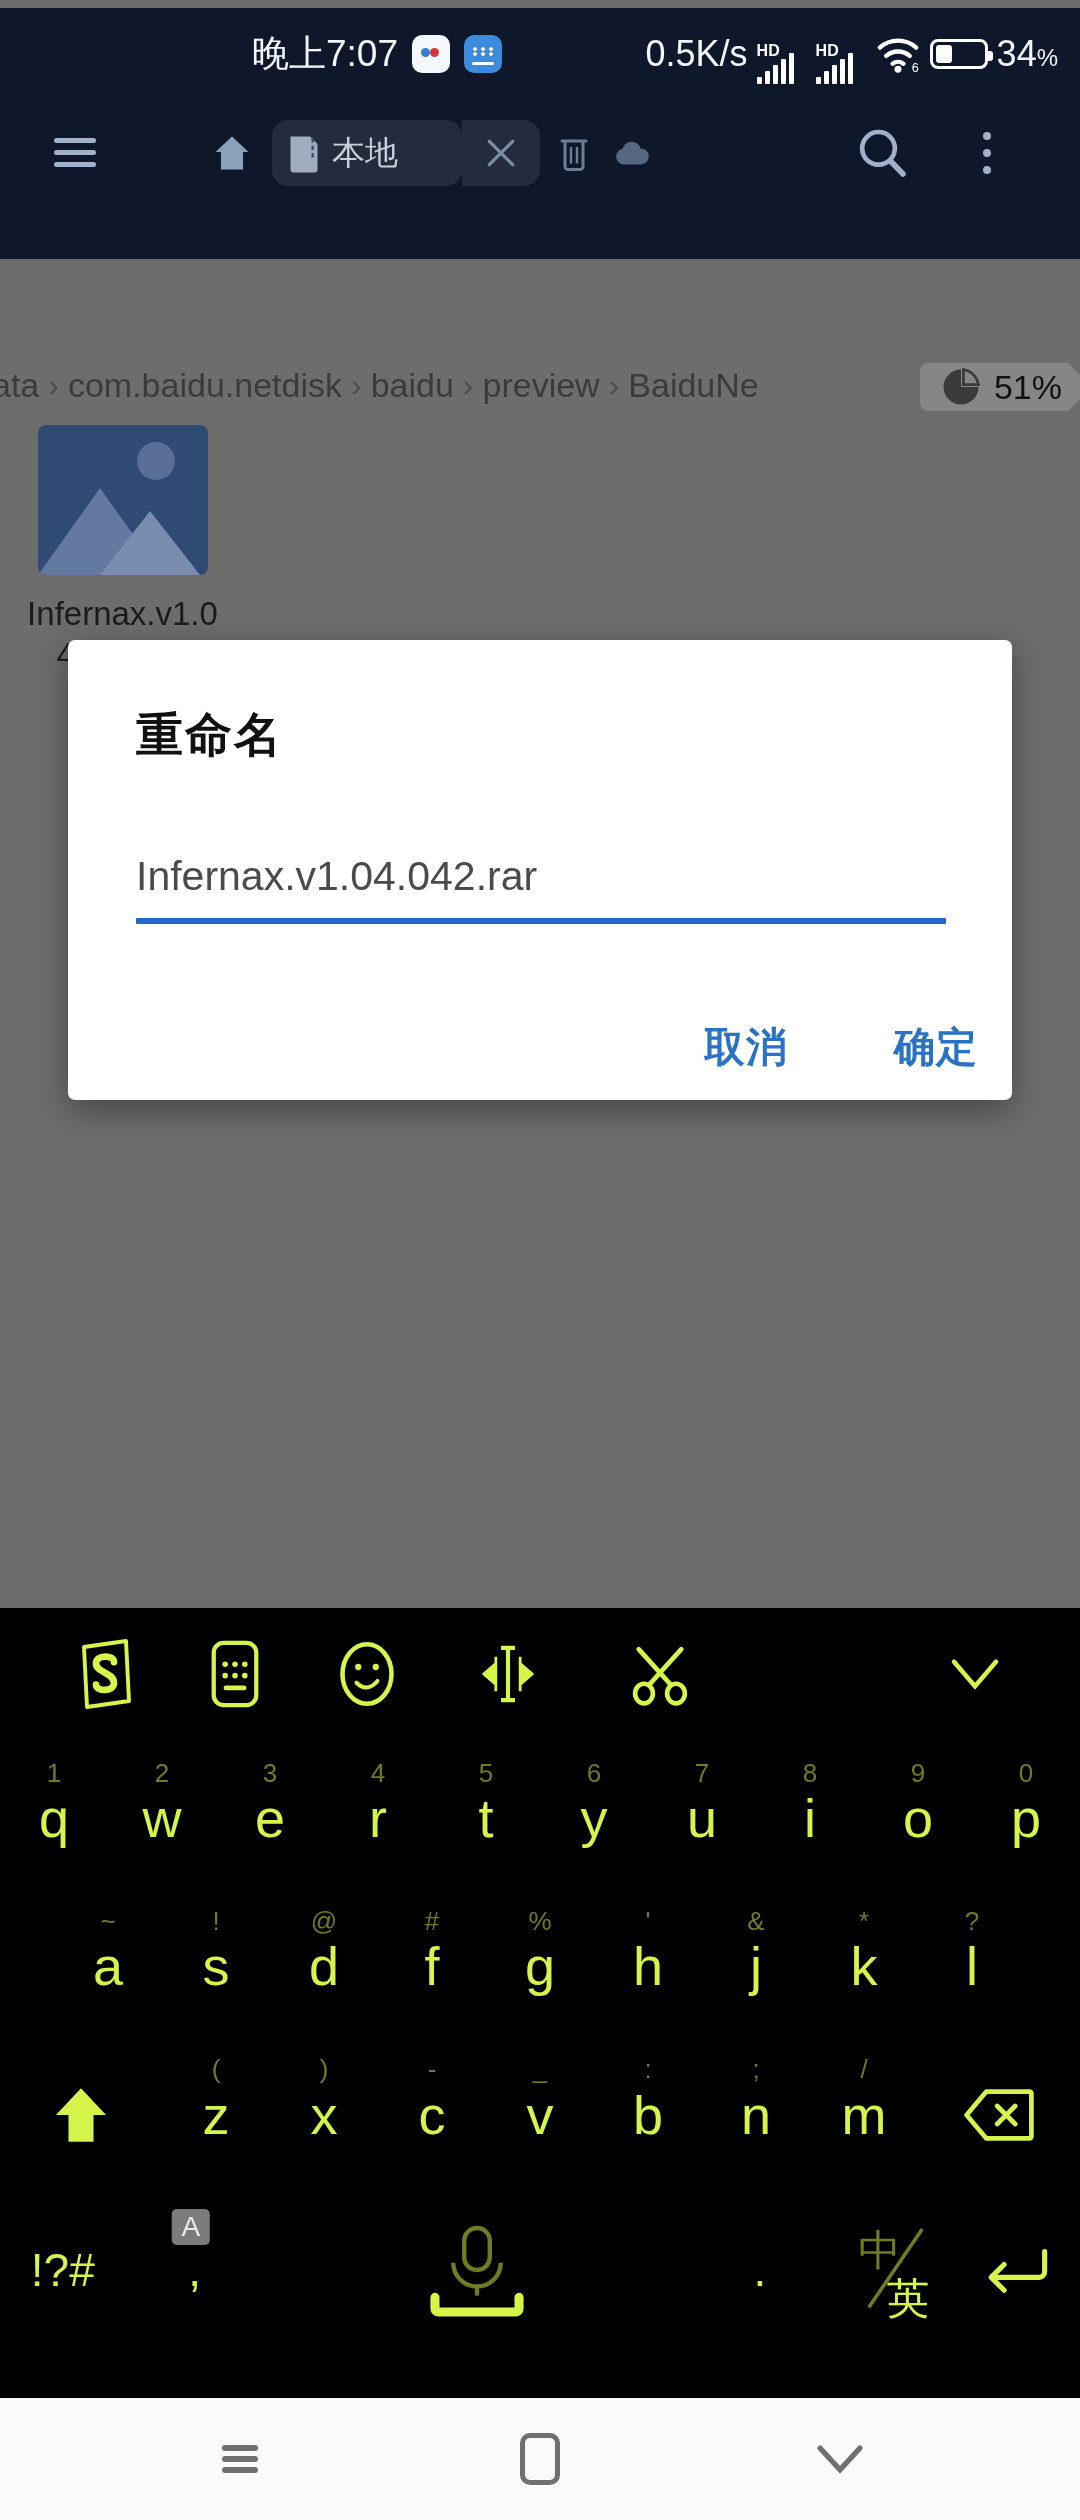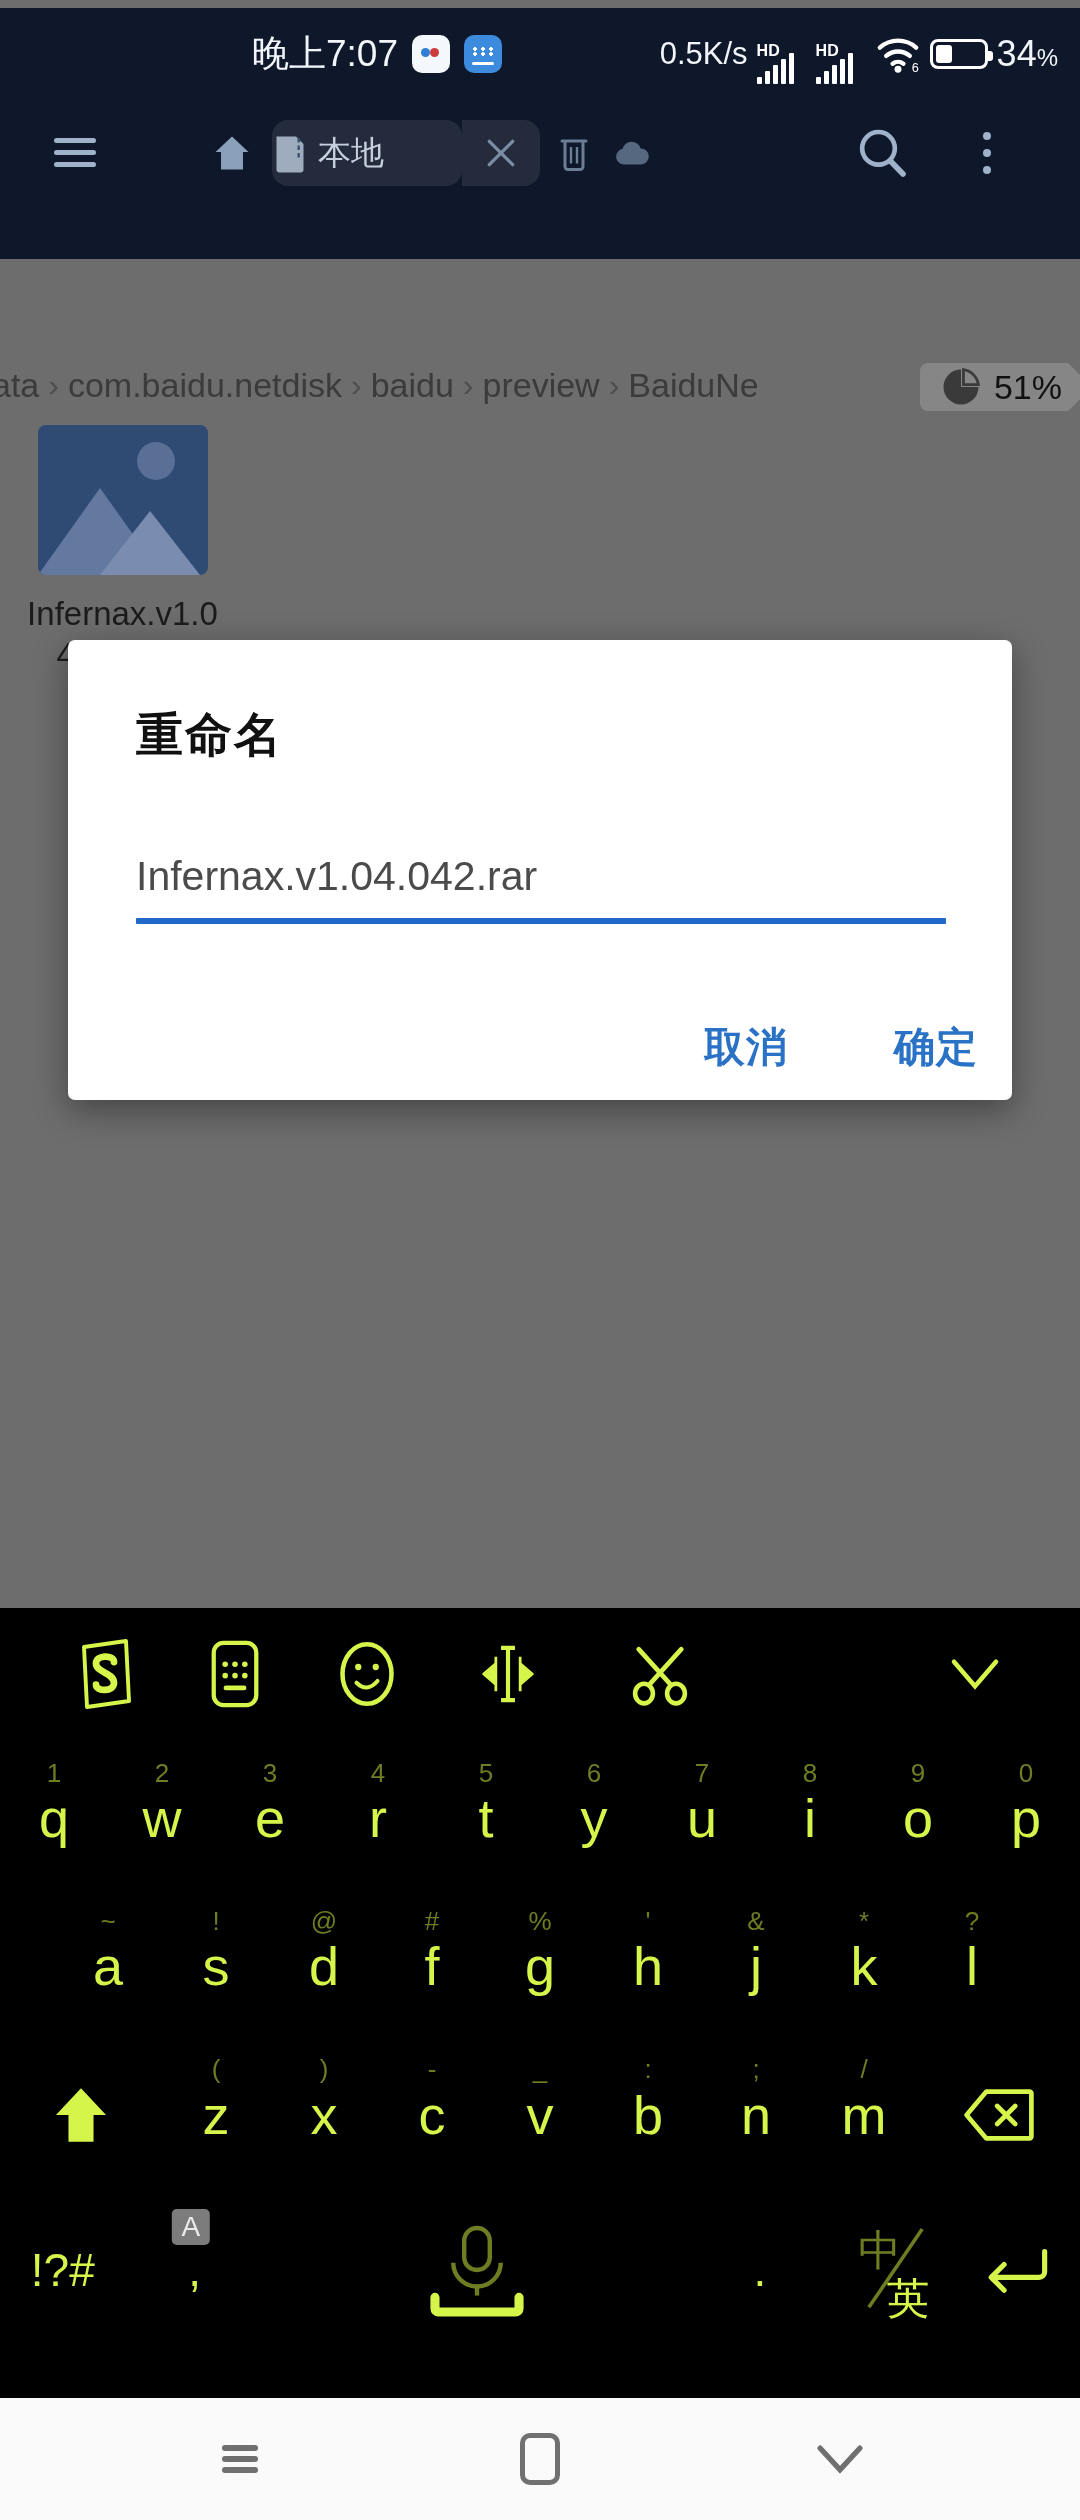--- a/index.html
+++ b/index.html
@@ -49,21 +49,21 @@
       radial-gradient(circle 1.6px at 19px 7px,#fff 99%,transparent 0);
   }
   #notif-kb::after{
     content:""; position:absolute; left:8px; top:27px; width:22px; height:3px;
     background:#fff; border-radius:2px;
   }
   #status-right {
     position:absolute; right:22px; top:0; height:92px;
     display:flex; align-items:center; gap:9px;
   }
-  #net-speed { font-size:31px; color:#f2f6fa;text-align:center; }
+  #net-speed { font-size:36px; color:#f2f6fa;text-align:center; }
   .sig-wrap { position:relative; width:50px; height:42px;margin-top:21px; }
   .sig-hd { position:absolute; top:-2px; left:0px; font-size:16px; font-weight:bold; color:#fff; }
   .sig-bars { position:absolute; bottom:2px; left:0; display:flex; align-items:flex-end; gap:3px; }
   .sig-bars i { display:block; width:5px; background:#fff; border-radius:1px; }
   .sig-bars i:nth-child(1){height:7px}
   .sig-bars i:nth-child(2){height:13px}
   .sig-bars i:nth-child(3){height:19px}
   .sig-bars i:nth-child(4){height:25px}
   .sig-bars i:nth-child(5){height:31px}
   #wifi-icon { width:46px; height:40px; }
@@ -81,21 +81,21 @@
 
   
   #toolbar { position:absolute; top:92px; left:0; width:1080px; height:105px; }
   .tb-btn { position:absolute; top:0; height:105px; display:flex; align-items:center; justify-content:center; }
   #menu-btn { left:30px; width:90px; }
   .hamburger i { display:block; width:42px; height:5px; background:#9fb2c9; border-radius:3px; margin:7px 0;}
   #home-btn { left:195px; width:74px; }
   #tab-chip {
     position:absolute; top:20px; left:272px; width:190px; height:66px;
     background:rgba(255,255,255,.09); border-radius:16px;
-    display:flex; align-items:center; gap:10px;
+    display:flex; align-items:center; padding-left:14px; gap:10px;
   }
   #tab-label { color:#c6cfdb; font-size:33px; }
   #tab-close { position:absolute; top:20px; left:462px; width:78px; height:66px;
                display:flex; align-items:center; justify-content:center; }
   #tab-close-chip {
     position:absolute; top:20px; left:462px; width:78px; height:66px;
     background:rgba(255,255,255,.09); border-radius:0 16px 16px 0;
   }
   #trash-btn { left:542px; width:64px; }
   #cloud-btn { left:600px; width:64px; }

